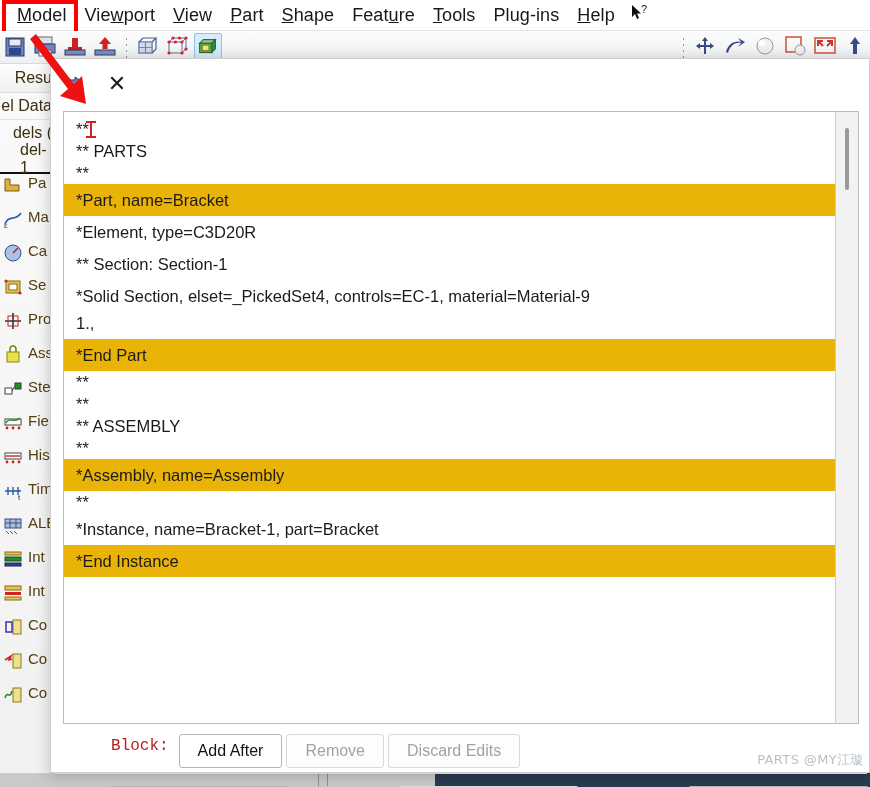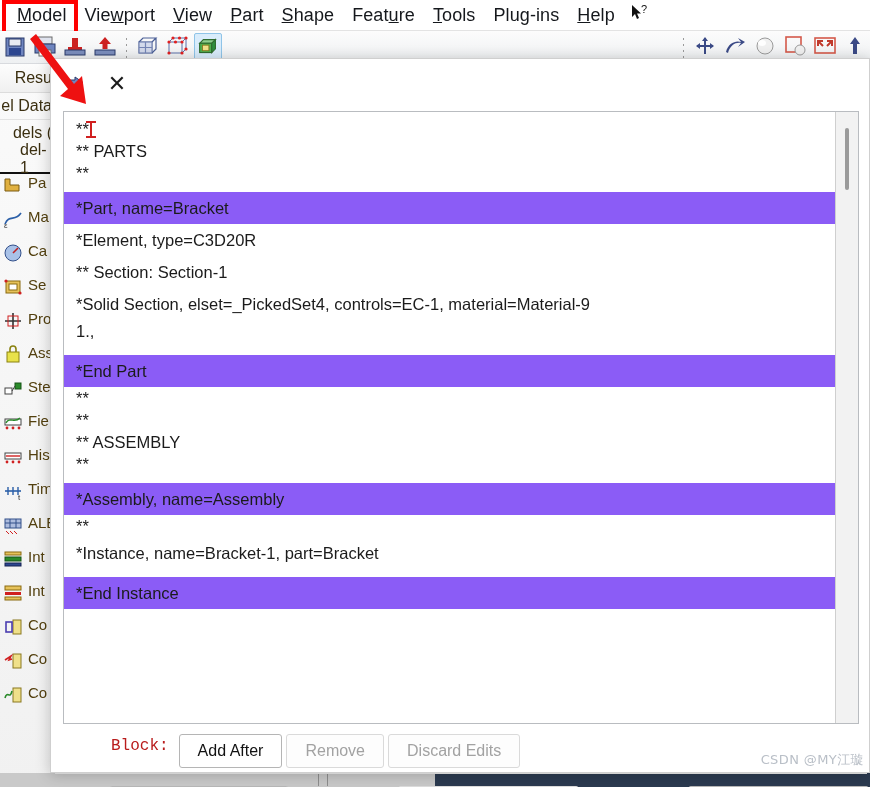--- a/index.html
+++ b/index.html
@@ -231,22 +231,21 @@
   }
   .kw-line {
     font-size: 16.5px;
     color: #1b1b1b;
     line-height: 22px;
     padding: 5px 0 5px 12px;
     white-space: pre;
     box-sizing: border-box;
   }
   .kw-line.block {
-    background: #8b5cf6;
-    margin-top: 8px;
+    background: #eab308;
   }
   .kw-line.tight {
     padding-top: 1px; padding-bottom: 1px;
     line-height: 20px;
   }
   .kw-line.cont {
     padding-top: 0px;
   }
   .kw-caret {
     display: inline-block;
@@ -694,14 +693,14 @@
       <button class="btn btn-wide">Cancel</button>
     </div>
   </div>
 
   <div class="red-arrow">
     <svg width="90" height="80" viewBox="0 0 90 80">
       <path d="M6,4 L44,54 L52,46 L56,74 L30,66 L38,59 L0,9 Z" fill="#ee1111"></path>
     </svg>
   </div>
 
-  <div class="watermark">CSDN @MY江璇</div>
+  <div class="watermark">PARTS @MY江璇</div>
 </div>
 
 </body></html>

